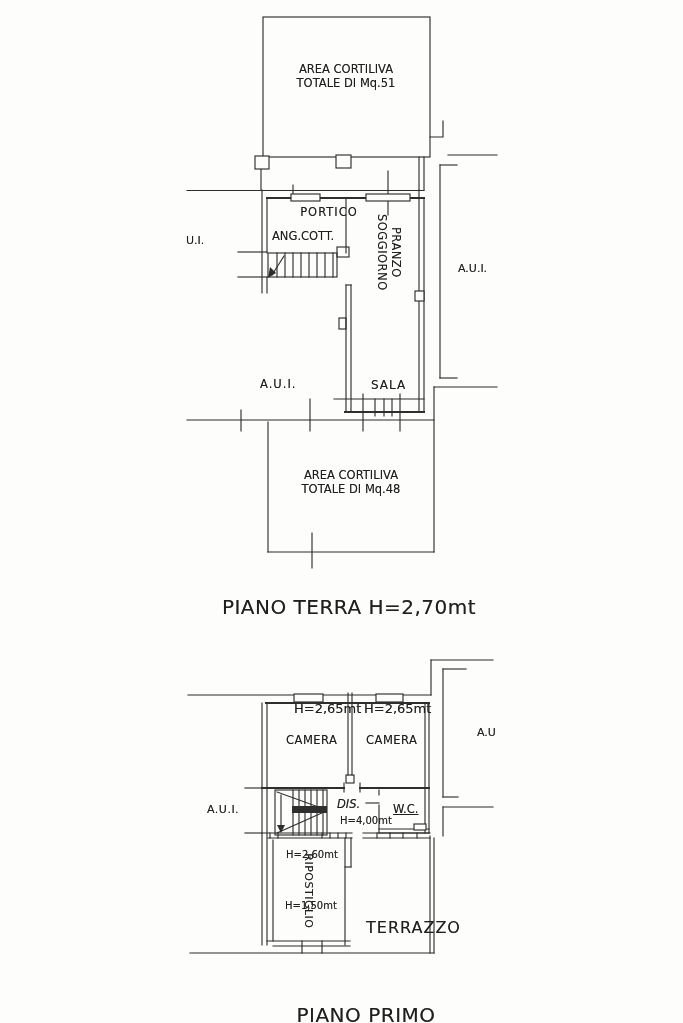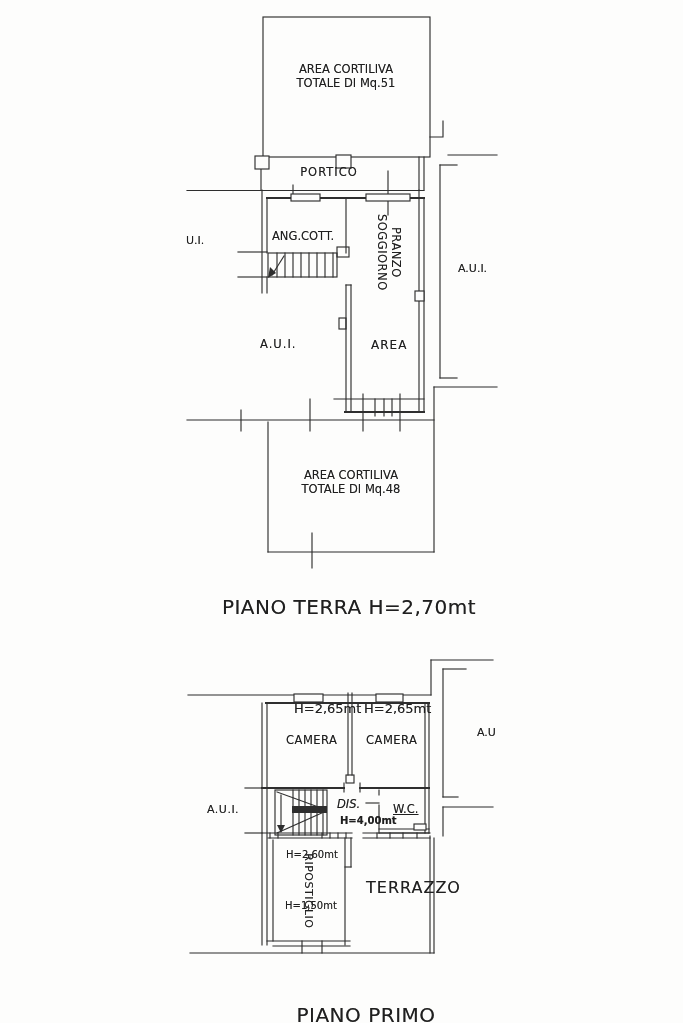--- a/index.html
+++ b/index.html
@@ -17,21 +17,21 @@
     white-space:nowrap;
     color:#1f1f1f;
     text-shadow:0 0 0.5px rgba(40,40,40,.55);
     line-height:1.25;
   }
   .c{text-align:center;white-space:normal;}
   .f115{font-size:11.5px;}
   .f11{font-size:11px;}
   .f10{font-size:10px;}
   .f95{font-size:13px;}
-  .ls1{letter-spacing:1px;}
+  .ls1{letter-spacing:1px;margin-top:40px;}
   .ls05{letter-spacing:.5px;}
   .rot{transform:rotate(90deg);}
   .title{font-size:20px;letter-spacing:.5px;}
   .street{font-size:14px;}
   .clip{overflow:hidden;}
 </style>
 </head>
 <body>
 
 <div class="sheet">
@@ -203,21 +203,21 @@
 
   <div class="lbl c f115 ls05 rot" style="left:339px;top:238px;width:100px;">
     <span>PRANZO</span><br>
     <span>SOGGIORNO</span>
   </div>
 
   <div class="lbl f11" style="left:186px;top:234px;">U.I.</div>
 
   <div class="lbl f115 ls1" style="left:260px;top:337px;">A.U.I.</div>
 
-  <div class="lbl f115 ls1" style="left:371px;top:338px;font-size:12px;">AREA</div>
+  <div class="lbl f115 ls1" style="left:371px;top:338px;font-size:12px;">SALA</div>
 
   <div class="lbl f11" style="left:458px;top:262px;">A.U.I.</div>
 
   <div class="lbl c f115" style="left:271px;top:468px;width:160px;">
     <span>AREA CORTILIVA</span><br>
     <span>TOTALE DI Mq.48</span>
   </div>
 
 
   <div class="lbl c title" style="left:149px;top:595px;width:400px;">PIANO TERRA H=2,70mt</div>
@@ -226,21 +226,21 @@
   <div class="lbl f95" style="left:364px;top:701px;">H=2,65mt</div>
 
   <div class="lbl f115 ls05" style="left:286px;top:733px;">CAMERA</div>
   <div class="lbl f115 ls05" style="left:366px;top:733px;">CAMERA</div>
 
   <div class="lbl f11 clip" style="left:477px;top:726px;width:20px;">A.U.I.</div>
 
   <div class="lbl f11 ls05" style="left:207px;top:803px;">A.U.I.</div>
 
   <div class="lbl f115" style="left:337px;top:797px;font-style:italic;">DIS.</div>
-  <div class="lbl f10" style="left:340px;top:815px;font-weight:bold;">H=4,00mt</div>
+  <div class="lbl f10" style="left:340px;top:815px;">H=4,00mt</div>
 
   <div class="lbl f115" style="left:393px;top:802px;text-decoration:underline;">W.C.</div>
 
   <div class="lbl f10" style="left:286px;top:822px;margin-top:27px;">H=2,60mt</div>
 
   <div class="lbl c f11 ls05 rot" style="left:263px;top:884px;width:90px;">RIPOSTIGLIO</div>
 
   <div class="lbl f10" style="left:285px;top:900px;">H=1,50mt</div>
 
   <div class="lbl f115 ls1" style="left:366px;top:878px;font-size:16px;">TERRAZZO</div>

